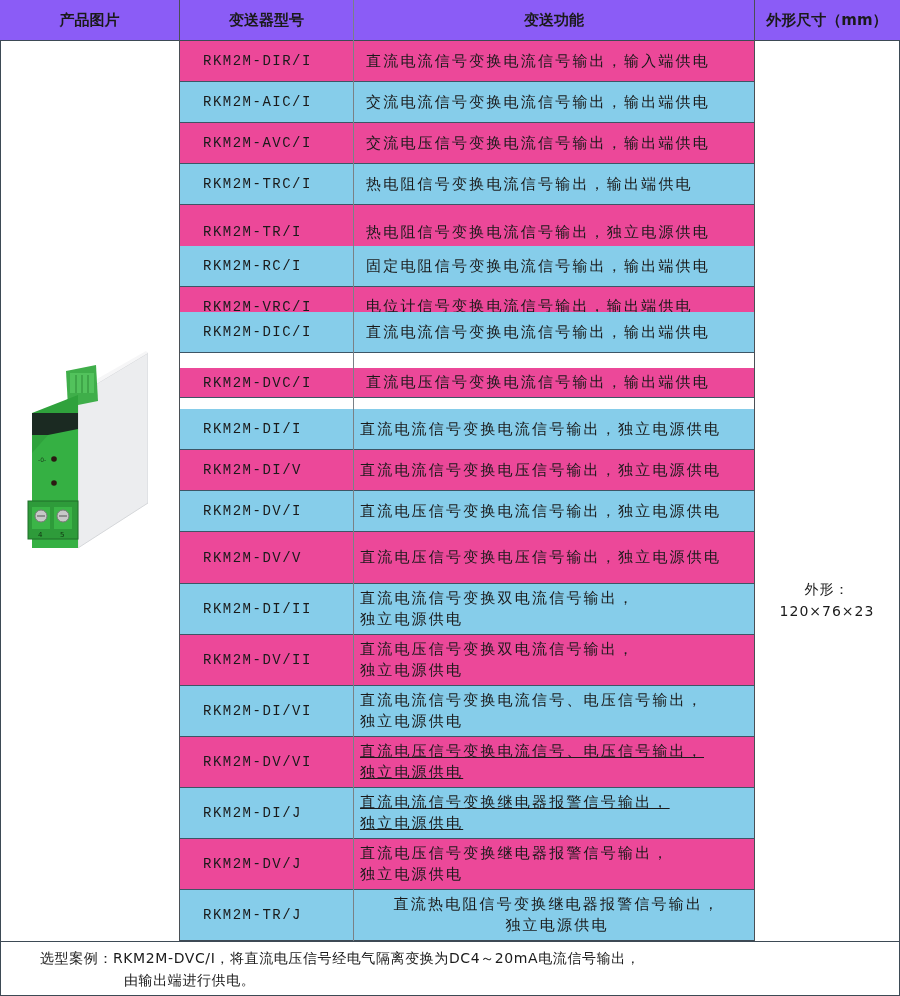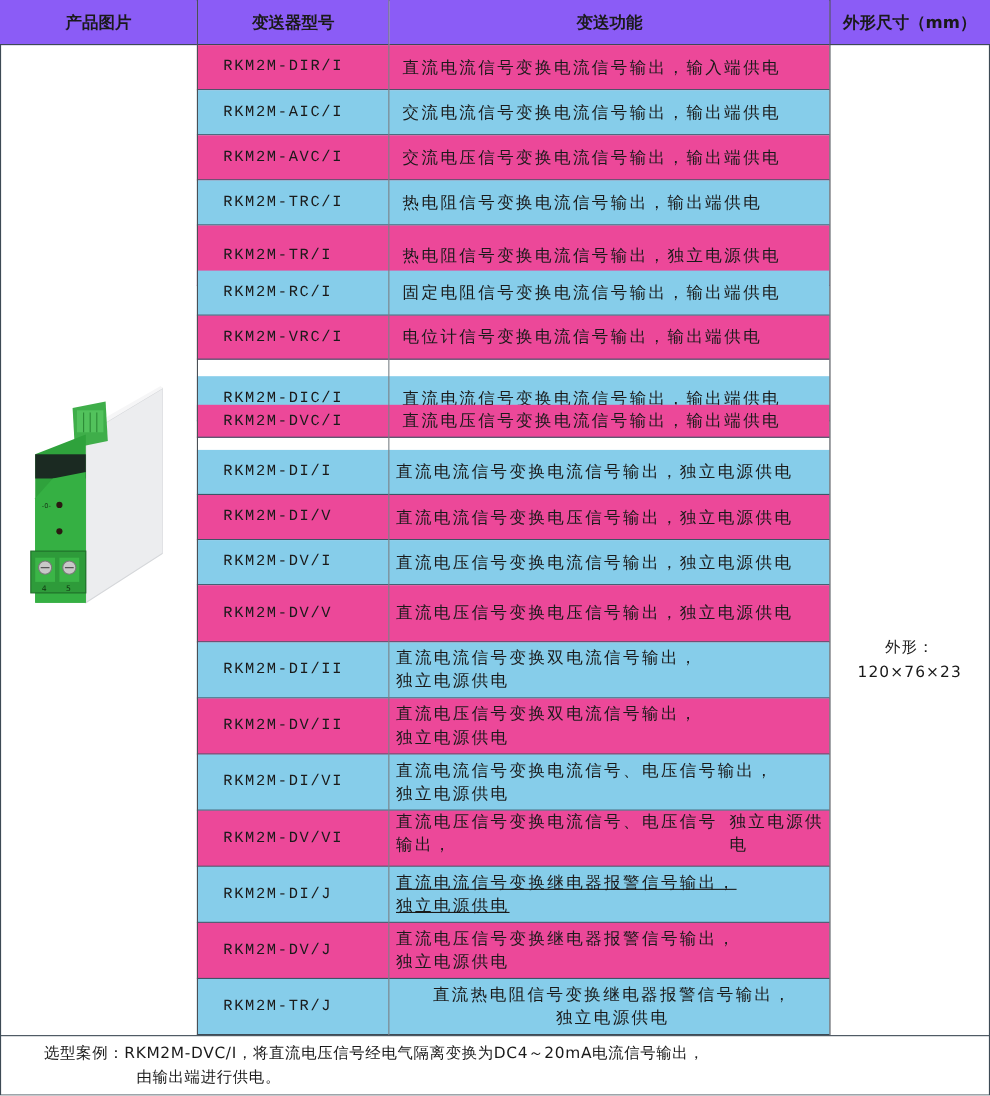--- a/index.html
+++ b/index.html
@@ -62,21 +62,21 @@
     <div class="func c">热电阻信号变换电流信号输出，独立电源供电</div>
   </div>
   <div class="row blue" style="top:246px;height:41px;">
     <div class="model">RKM2M-RC/I</div>
     <div class="func c">固定电阻信号变换电流信号输出，输出端供电</div>
   </div>
   <div class="row white" style="top:287px;height:40px;">
     <div class="model">RKM2M-VRC/I</div>
     <div class="func c">电位计信号变换电流信号输出，输出端供电</div>
   </div>
-  <div class="row blue" style="top:342px;height:41px;">
+  <div class="row blue" style="top:312px;height:41px;">
     <div class="model">RKM2M-DIC/I</div>
     <div class="func c">直流电流信号变换电流信号输出，输出端供电</div>
   </div>
   <div class="row white" style="top:368px;height:30px;">
     <div class="model">RKM2M-DVC/I</div>
     <div class="func c">直流电压信号变换电流信号输出，输出端供电</div>
   </div>
   <div class="row blue" style="top:409px;height:41px;">
     <div class="model">RKM2M-DI/I</div>
     <div class="func">直流电流信号变换电流信号输出，独立电源供电</div>
@@ -109,21 +109,21 @@
   </div>
   <div class="row blue" style="top:686px;height:51px;">
     <div class="model">RKM2M-DI/VI</div>
     <div class="func" style="flex-direction:column;align-items:flex-start;justify-content:center;">
       <span>直流电流信号变换电流信号、电压信号输出，</span>
       <span>独立电源供电</span>
     </div>
   </div>
   <div class="row white" style="top:737px;height:51px;">
     <div class="model">RKM2M-DV/VI</div>
-    <div class="func" style="flex-direction:row;align-items:flex-start;justify-content:center;">
+    <div class="func" style="flex-direction:column;align-items:flex-start;justify-content:center;text-decoration:underline;">
       <span>直流电压信号变换电流信号、电压信号输出，</span>
       <span>独立电源供电</span>
     </div>
   </div>
   <div class="row blue" style="top:788px;height:51px;">
     <div class="model">RKM2M-DI/J</div>
     <div class="func" style="flex-direction:column;align-items:flex-start;justify-content:center;text-decoration:underline;">
       <span>直流电流信号变换继电器报警信号输出，</span>
       <span>独立电源供电</span>
     </div>

